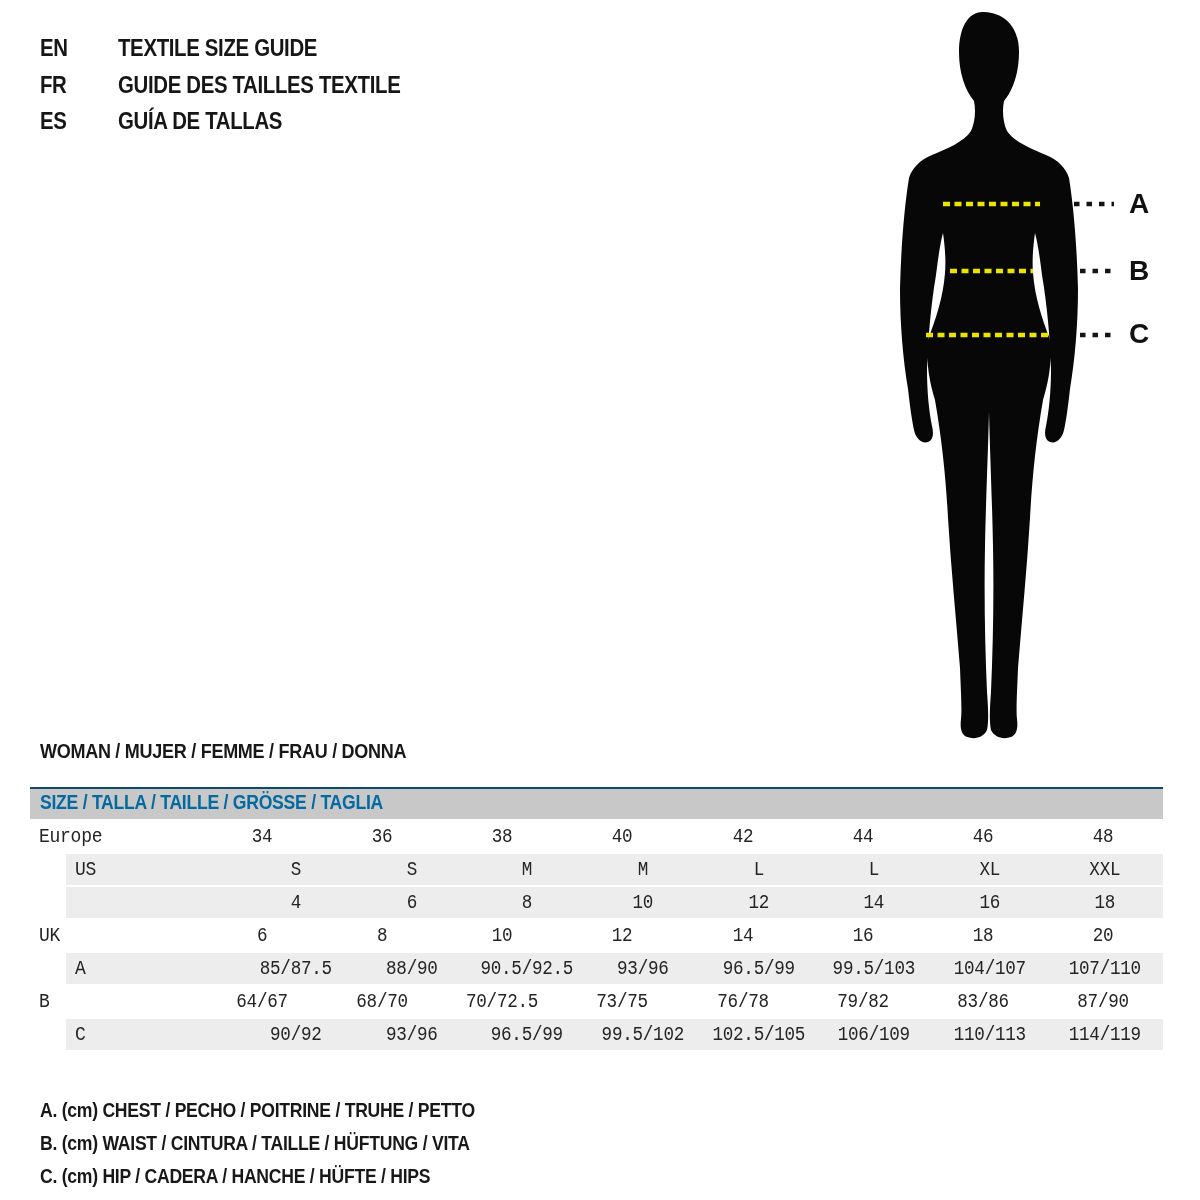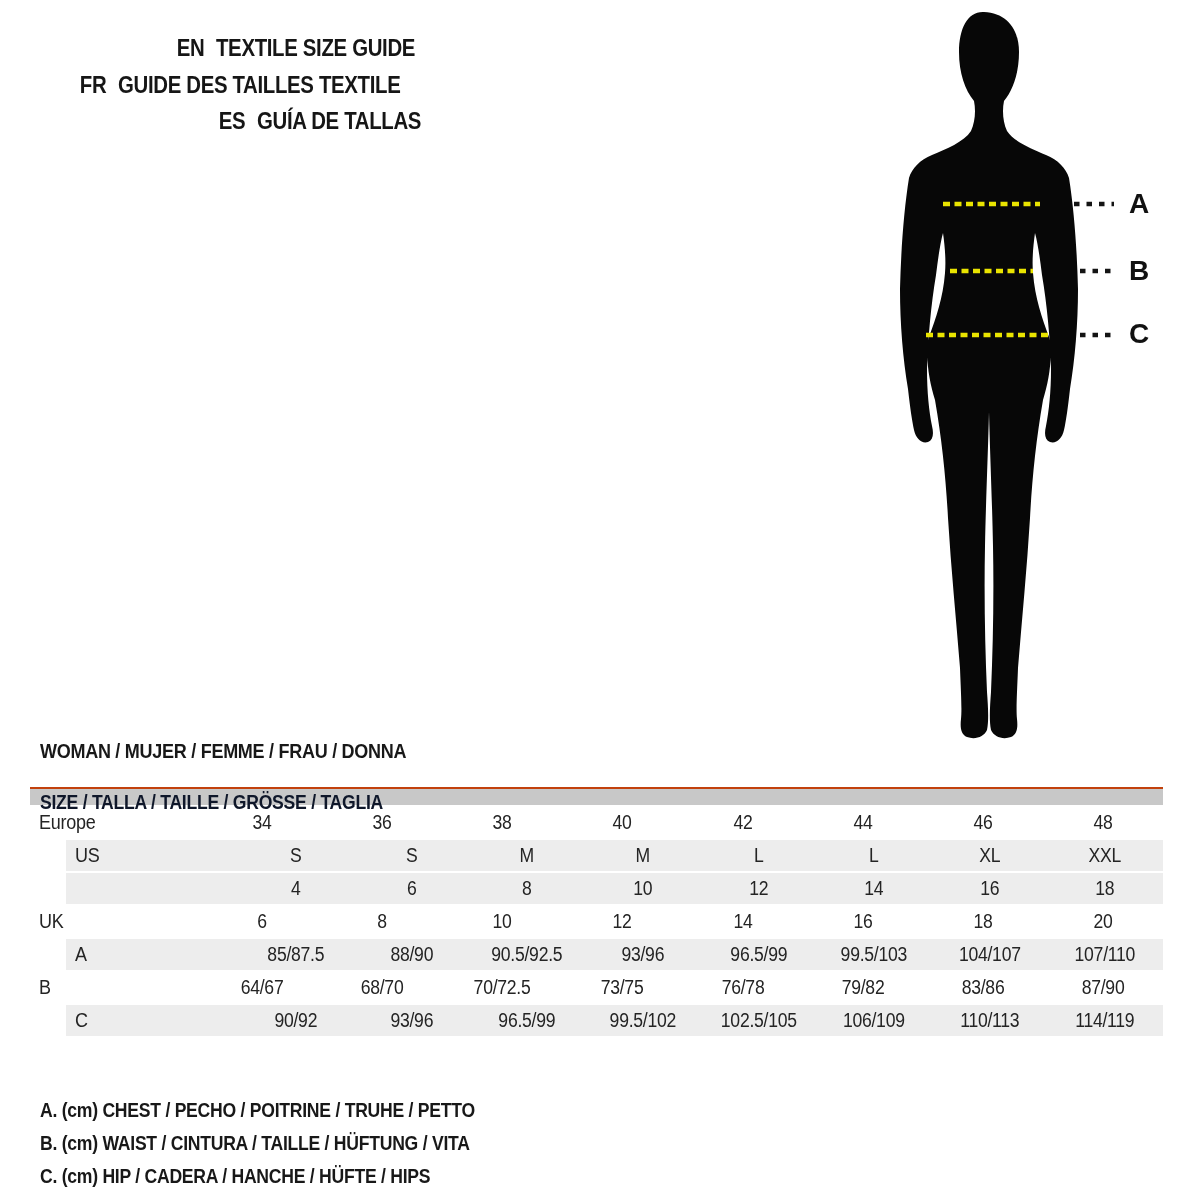--- a/index.html
+++ b/index.html
@@ -2,44 +2,44 @@
 <html><head>
 <meta charset="utf-8">
 <style>
   html,body{margin:0;padding:0;background:#fff;}
   .canvas{
     position:relative;width:1200px;height:1200px;background:#ffffff;overflow:hidden;
     font-family:"Liberation Sans",sans-serif;color:#1d1d1d;
   }
   
   .lang-block{position:absolute;left:40px;top:30px;}
-  .lang-row{height:36.5px;line-height:36.5px;white-space:nowrap;text-align:right;}
+  .lang-row{height:36.5px;line-height:36.5px;white-space:nowrap;}
   .lang-code,.lang-label{
     display:inline-block;font-weight:700;font-size:24px;letter-spacing:-0.4px;
     transform:scaleX(0.85);transform-origin:left center;vertical-align:top;color:#161616;
   }
   .lang-code{width:78px;}
   
   .figure-svg{position:absolute;left:880px;top:6px;}
   .marker-label{font-family:"Liberation Sans",sans-serif;font-weight:700;font-size:28px;fill:#111;}
   
   .section-title{
     position:absolute;left:40px;top:740px;font-size:20px;font-weight:700;letter-spacing:-0.3px;
     transform:scaleX(0.9);transform-origin:left center;white-space:nowrap;color:#181818;
   }
   
   .size-table{position:absolute;left:30px;top:787px;width:1133px;}
   .table-header{
-    height:18px;line-height:26px;background:#c8c8c8;border-top:2px solid #c2410c;
-    font-size:20px;font-weight:700;padding-left:10px;box-sizing:border-box;color:#0f172a;
+    height:32px;line-height:26px;background:#c8c8c8;border-top:2px solid #0c4a6e;
+    font-size:20px;font-weight:700;padding-left:10px;box-sizing:border-box;color:#0369a1;
   }
   .table-header > span{display:inline-block;transform:scaleX(0.88);transform-origin:left center;white-space:nowrap;letter-spacing:-0.3px;}
   .t-row{
     display:grid;grid-template-columns:172px repeat(8,1fr);
-    height:31px;margin-top:2px;align-items:center;font-size:20px;letter-spacing:-0.3px;
+    height:31px;margin-top:2px;align-items:center;font-size:20px;letter-spacing:-0.3px;font-family:Liberation Mono, monospace;
   }
   .t-row.w{background:#ffffff;}
   .t-row.g{background:#ededed;margin-left:36px;}
   .t-label{padding-left:10px;transform:scaleX(0.9);transform-origin:left center;white-space:nowrap;color:#242424;}
   .t-cell{text-align:center;transform:scaleX(0.88);transform-origin:center center;white-space:nowrap;color:#242424;}
   
   .legend{position:absolute;left:40px;top:1094px;text-decoration:underline;}
   .legend-line{height:33px;line-height:33px;font-size:20px;font-weight:700;white-space:nowrap;}
   .legend-line > span{display:inline-block;transform:scaleX(0.88);transform-origin:left center;letter-spacing:-0.3px;color:#181818;}
 </style>

